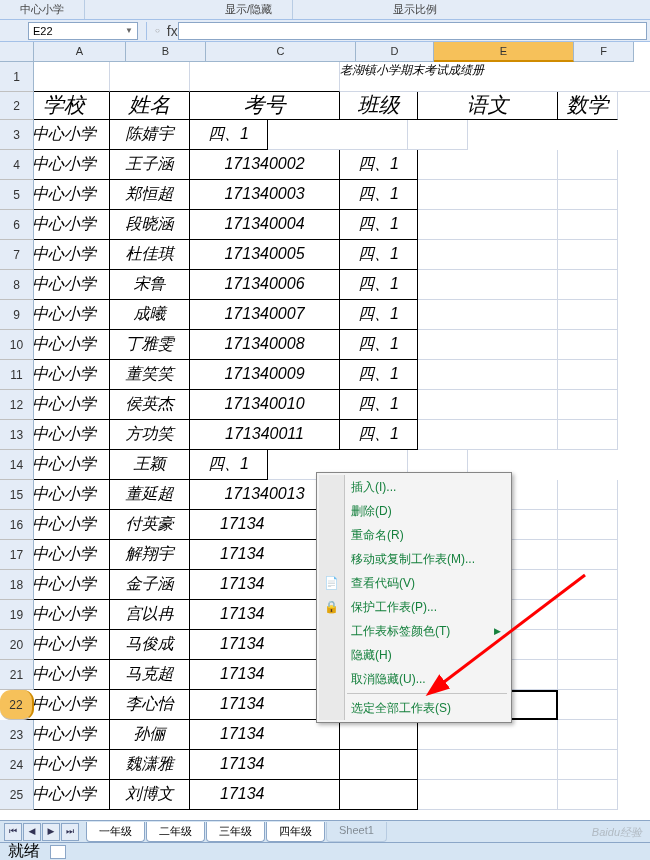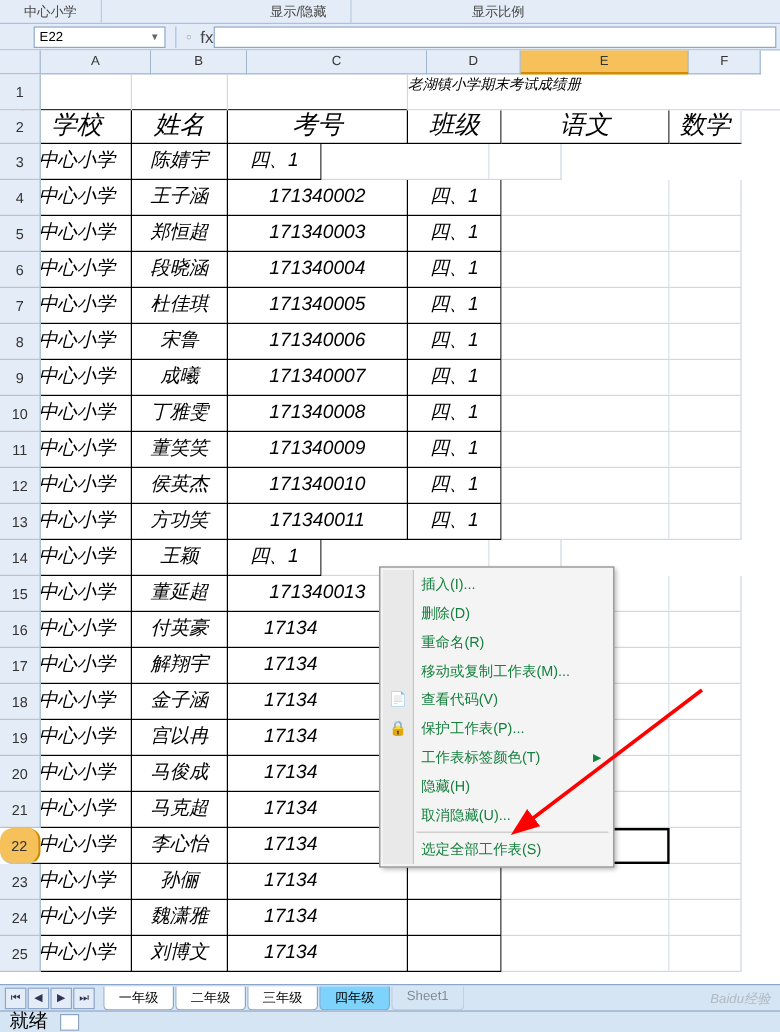--- a/index.html
+++ b/index.html
@@ -54,21 +54,21 @@
     .menu-sep { height: 1px; background: #c5c5c5; margin: 2px 2px 2px 28px; }
     .menu-icon { position: absolute; left: 4px; width: 18px; height: 18px; display: flex; align-items: center; justify-content: center; font-size: 12px; }
     
     .arrow-overlay { position: absolute; left: 425px; top: 570px; z-index: 200; pointer-events: none; }
     
     .tab-bar { position: absolute; bottom: 18px; left: 0; right: 0; height: 22px; background: #d6e5f3; display: flex; align-items: center; border-top: 1px solid #8ba6c7; }
     .tab-nav { display: flex; margin-left: 4px; }
     .tab-nav-btn { width: 18px; height: 18px; background: #e4ecf7; border: 1px solid #8ba6c7; margin-right: 1px; text-align: center; line-height: 14px; font-size: 9px; color: #335; }
     .sheet-tabs { display: flex; margin-left: 6px; }
     .sheet-tab { padding: 2px 12px; background: #d6e5f3; border: 1px solid #8ba6c7; border-top: none; border-radius: 0 0 4px 4px; margin-right: 1px; font-size: 11px; }
-    .sheet-tab.sel { background: #7dd3fc; position: relative; z-index: 2; }
+    .sheet-tab.sel { background: #ffffff; position: relative; z-index: 2; }
     .sheet-tab.multi { background: #fff; }
     
     .status-bar { position: absolute; bottom: 0; left: 0; right: 0; height: 18px; background: #d6e5f3; border-top: 1px solid #8ba6c7; display: flex; align-items: center; padding-left: 8px; font-size: 16px; }
     .status-icon { width: 16px; height: 14px; background: #fff; border: 1px solid #8ba6c7; margin-left: 10px; }
     
     .watermark { position: absolute; right: 8px; bottom: 20px; font-size: 11px; color: rgba(120,120,120,0.4); font-style: italic; z-index: 50; }
   </style>
 </head>
 <body>
 

